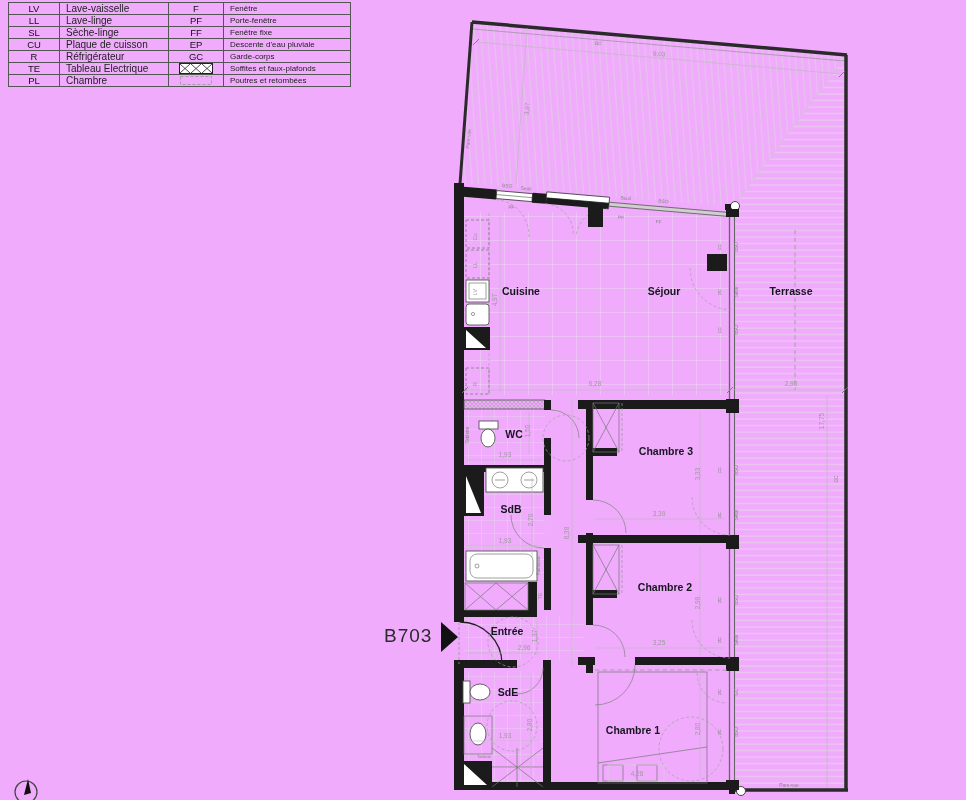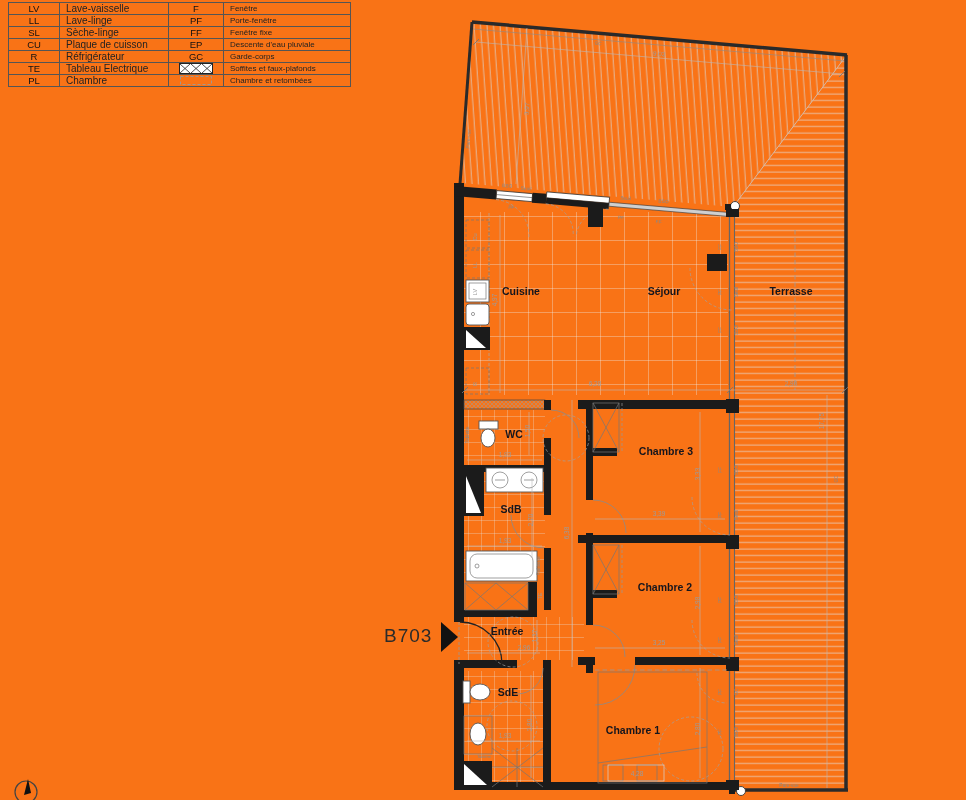--- a/index.html
+++ b/index.html
@@ -1,16 +1,16 @@
 <!DOCTYPE html>
 <html><head>
 <meta charset="utf-8">
 <style>
   html,body{margin:0;padding:0;background:#fff;}
-  #stage{position:relative;width:966px;height:800px;background:#f97316;overflow:hidden;
+  #stage{position:relative;width:966px;height:800px;background:#f0abfc;overflow:hidden;
          font-family:"Liberation Sans",sans-serif;}
   
   #legend{position:absolute;left:8px;top:2px;border-collapse:collapse;
           font-family:"Liberation Sans",sans-serif;}
   #legend td{border:1px solid #555;height:11px;padding:0 2px;white-space:nowrap;}
   #legend td.abbr{width:46px;text-align:center;font-size:9.5px;color:#111;}
   #legend td.abbr2{width:50px;text-align:center;font-size:9.5px;color:#111;}
   #legend td.lab{width:100px;font-size:10px;color:#222;padding-left:6px;}
   #legend td.lab2{width:118px;font-size:8px;color:#222;padding-left:6px;margin-left:29px;}
   #legend .licon{display:block;margin:0 auto;}
@@ -80,21 +80,21 @@
       <td class="lab2">Soffites et faux-plafonds</td>
     </tr>
     <tr>
       <td class="abbr">PL</td>
       <td class="lab">Chambre</td>
       <td class="abbr2">
         <svg class="licon" width="34" height="11" viewBox="0 0 34 11">
           <rect x="1.5" y="1.5" width="31" height="8" fill="none" stroke="#9a9a9a" stroke-width="0.9" stroke-dasharray="3 2"></rect>
         </svg>
       </td>
-      <td class="lab2">Chambre et retombées</td>
+      <td class="lab2">Poutres et retombées</td>
     </tr>
   </tbody>
     </table>
 
   
   <svg width="966" height="800" viewBox="0 0 966 800">
     <defs>
       <pattern id="vhatch" width="6.5" height="12" patternUnits="userSpaceOnUse" patternTransform="rotate(-4)">
         <line x1="3" y1="0" x2="3" y2="12" stroke="#d8d8d8" stroke-width="0.7"></line>
       </pattern>

